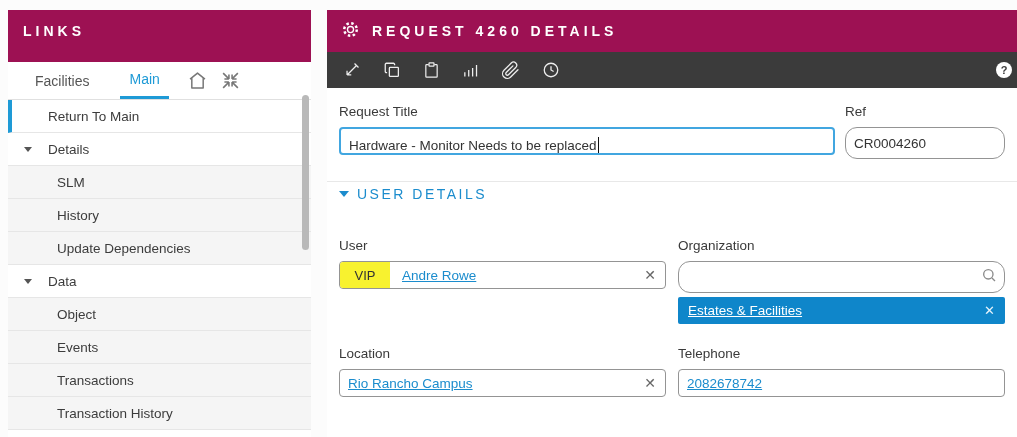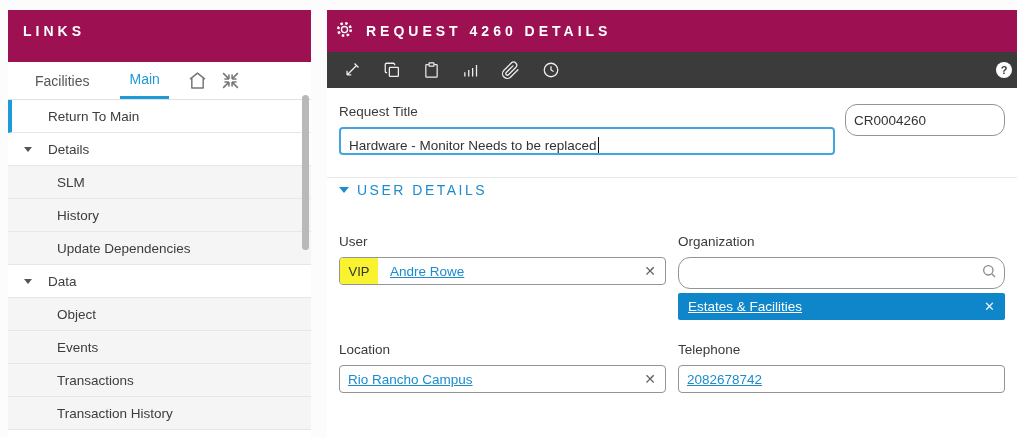--- a/index.html
+++ b/index.html
@@ -28,21 +28,21 @@
     background:#fff; font-size:13.5px; color:#3c3c3c; padding-left:40px; position:relative; cursor:pointer;}
   .menu-item.sub{background:#f5f5f5; padding-left:49px;}
   .menu-item.selected{border-left:4px solid var(--accent_blue); padding-left:36px;}
   .menu-item .caret{position:absolute; left:16px; top:14px; width:0; height:0;
     border-left:4.5px solid transparent; border-right:4.5px solid transparent; border-top:5.5px solid #555;}
   .scroll-thumb{position:absolute; right:2px; top:85px; width:7px; height:155px;
     background:#b9b9b9; border-radius:4px;}
   
   .main{position:absolute; left:327px; top:10px; right:0; bottom:0; background:#fff;}
   .main-header{height:42px; background:var(--header_bg); color:#fff; display:flex;
-    align-items:center; padding-left:8px;}
+    align-items:center; padding-left:14px;}
   .main-header .title{margin-left:12px; font-size:14px; font-weight:600; letter-spacing:4px;}
   .toolbar{height:36px; background:var(--toolbar_bg); display:flex; align-items:center;
     padding-left:16px; gap:22px; position:relative;}
   .toolbar .tbtn{display:flex; align-items:center; cursor:pointer;}
   .help-btn{position:absolute; right:5px; top:10px; width:16px; height:16px; border-radius:50%;
     background:#fff; color:#3b3b3b; font-size:11px; font-weight:bold; text-align:center;
     line-height:16px; cursor:pointer;}
   .content{padding:0 12px; position:relative;}
   .row1{display:flex; gap:10px; margin-top:16px;}
   .col-title{flex:1;}
@@ -56,21 +56,21 @@
   @keyframes blink{50%{opacity:0;}}
   .real-input{width:100%; height:32px; border:1px solid #949494; border-radius:12px;
     padding:0 8px; font-size:13.5px; color:#333; font-family:inherit; outline:none; background:#fff;}
   .divider{border-top:1px solid #e8e8e8; margin:22px -12px 0;}
   .section-header{margin-top:4px; display:flex; align-items:center; color:var(--link_blue);
     font-size:14px; letter-spacing:2.5px; cursor:pointer;}
   .section-header .caret{width:0; height:0; border-left:5px solid transparent;
     border-right:5px solid transparent; border-top:6px solid var(--link_blue); margin-right:8px;}
   .fields-grid{display:grid; grid-template-columns:1fr 1fr; column-gap:12px; row-gap:22px; margin-top:36px;}
   .link{color:var(--link_blue); text-decoration:underline; font-size:13.5px; cursor:pointer;}
-  .vip-badge{width:38px; align-self:stretch; background:var(--vip_yellow); color:#333;
+  .vip-badge{width:50px; align-self:stretch; background:var(--vip_yellow); color:#333;
     display:flex; align-items:center; justify-content:center; font-size:13px; flex:none;}
   .vip-badge + .link{margin-left:12px;}
   .clear-x{margin-left:auto; margin-right:9px; color:#666; font-size:14px; cursor:pointer; line-height:1;}
   .search-wrap{position:relative;}
   .search-wrap svg{position:absolute; right:8px; top:6px;}
   .org-tag{margin-top:4px; height:27px; background:var(--tag_bg); border-radius:2px;
     display:flex; align-items:center; padding:0 10px; color:#fff;}
   .org-tag .link{color:#fff;}
   .org-tag .clear-x{color:#e8f4fb; margin-right:0; font-size:13px;}
 </style>
@@ -187,20 +187,21 @@
 
     <div class="row1">
       <div class="col-title">
         <div class="field-label">Request Title</div>
         <div class="faux-input focused">
           <span class="pad">Hardware - Monitor Needs to be replaced</span>
           <span class="text-caret"></span>
         </div>
       </div>
       <div class="col-ref">
+        <div class="field-label">Ref</div>
         <input class="real-input" type="text" value="CR0004260" style="">
       </div>
     </div>
 
     <div class="divider"></div>
 
     <div class="section-header">
       <span class="caret"></span>
       <span>USER DETAILS</span>
     </div>

